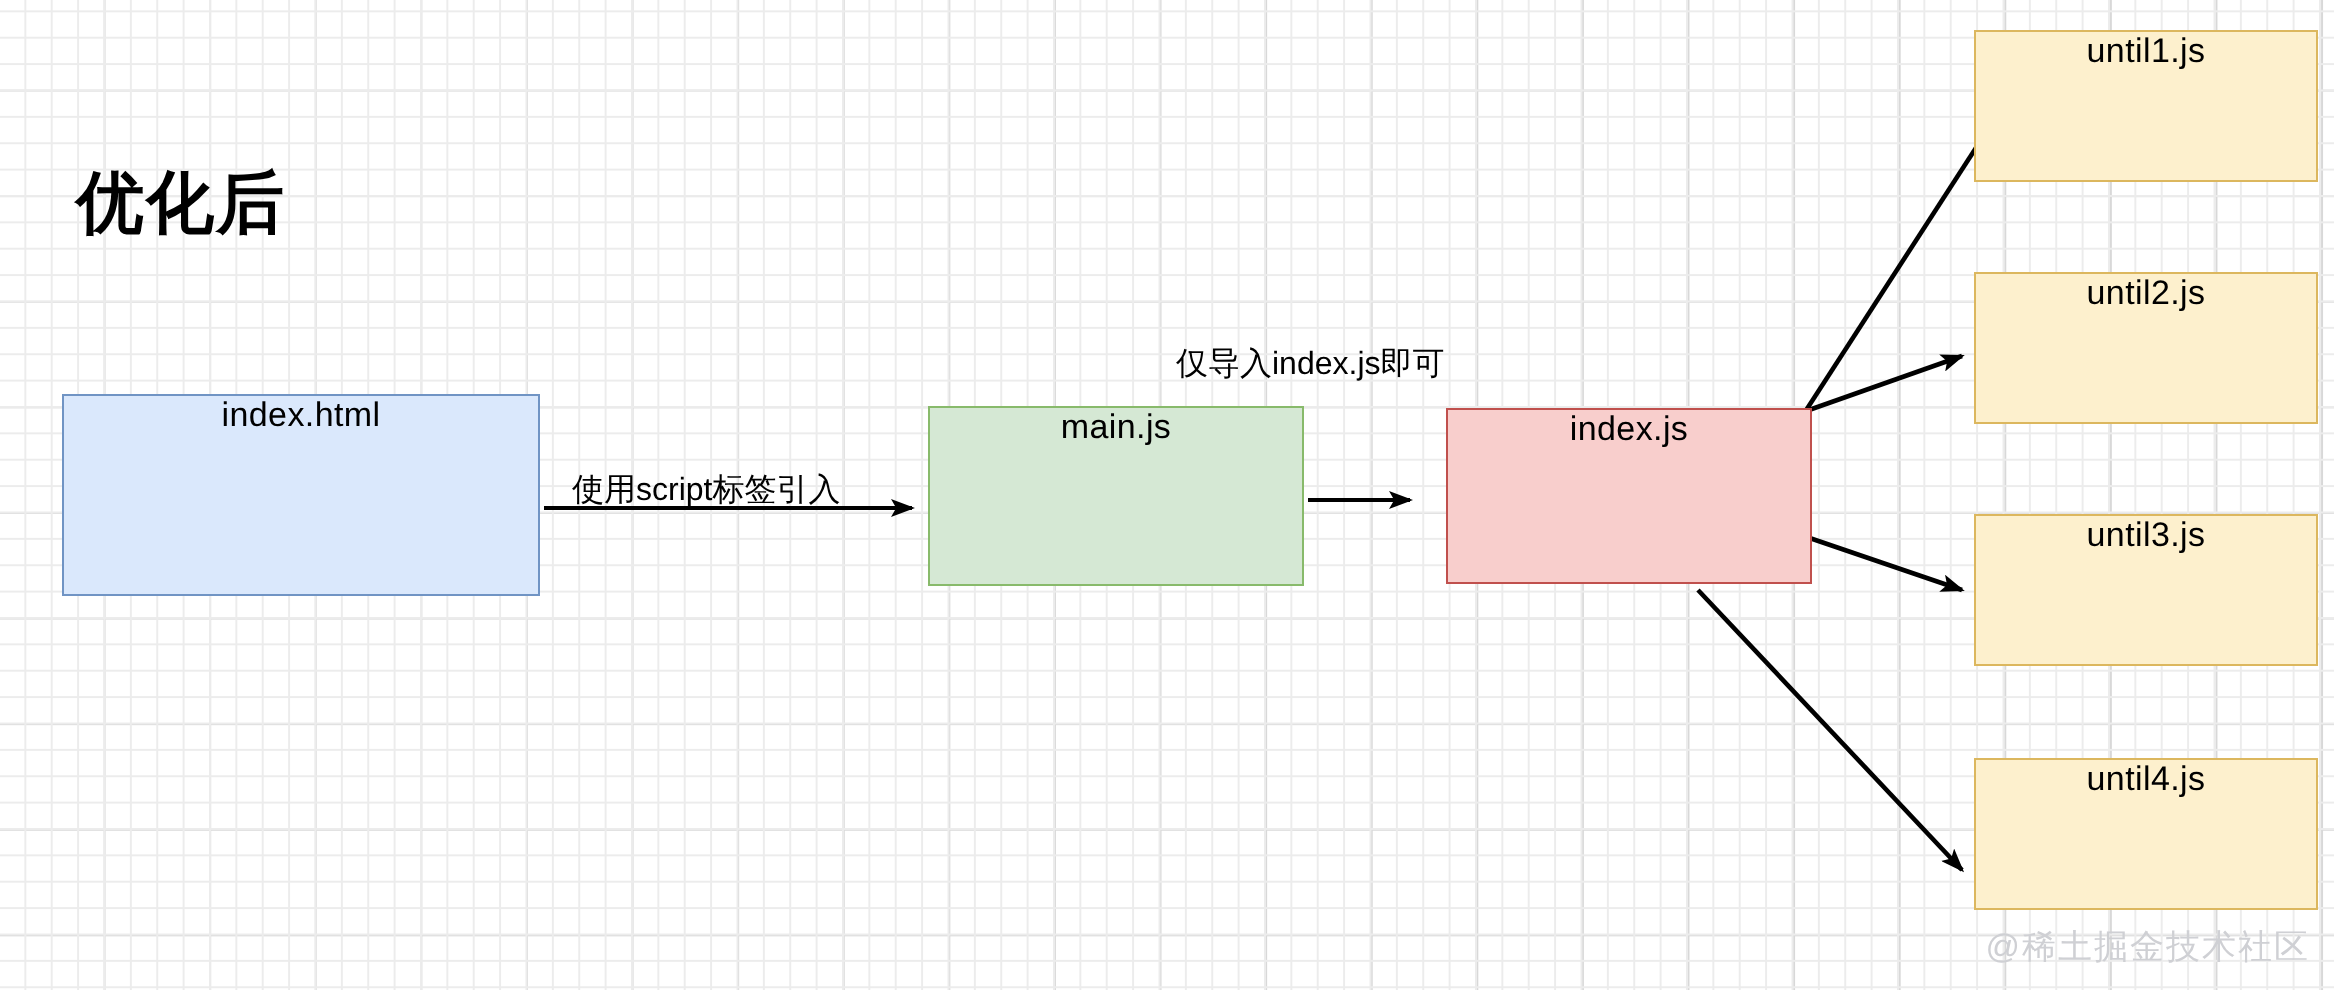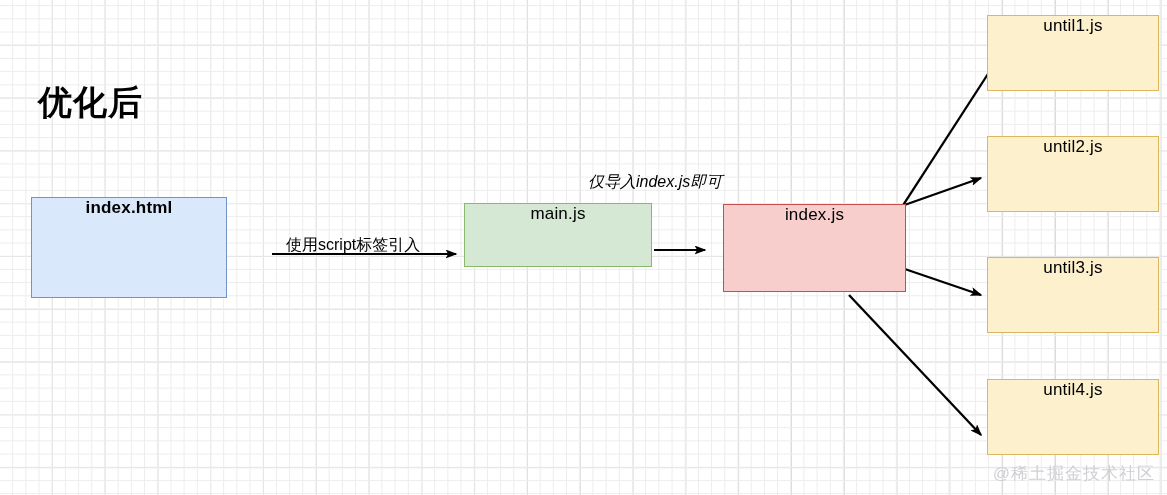--- a/index.html
+++ b/index.html
@@ -34,27 +34,26 @@
     position: absolute;
     box-sizing: border-box;
     display: flex;
     align-items: flex-start;
     justify-content: center;
     font-size: 17px;
     color: #000000;
     letter-spacing: 0.2px;
   }
   .node-html {
-    left: 31px; top: 197px; width: 196px; height: 101px;
+    left: 31px; top: 197px; width: 239px; height: 101px;
     background: #dae8fc;
     border: 1.6px solid #7094c4;
-    font-weight: bold;
   }
   .node-main {
-    left: 464px; top: 203px; width: 188px; height: 64px;
+    left: 464px; top: 203px; width: 188px; height: 90px;
     background: #d5e8d4;
     border: 1.6px solid #88ba6b;
   }
   .node-index {
     left: 711px; top: 204px; width: 183px; height: 88px;
     background: #f8cecc;
     border: 1.6px solid #c0504d;
     margin-left: 12px;
   }
   .node-until {
@@ -78,21 +77,21 @@
     line-height: 1;
   }
   .edge-label {
     position: absolute;
     font-size: 16px;
     color: #000000;
     white-space: nowrap;
     background: transparent;
   }
   .label-script { left: 286px; top: 235px; }
-  .label-import { left: 588px; top: 172px; font-style: italic; }
+  .label-import { left: 588px; top: 172px; }
 
   .watermark {
     position: absolute;
     right: 12px;
     bottom: 10px;
     font-size: 17px;
     color: #cfd0d4;
     letter-spacing: 1px;
     white-space: nowrap;
     margin-left: 44px;

